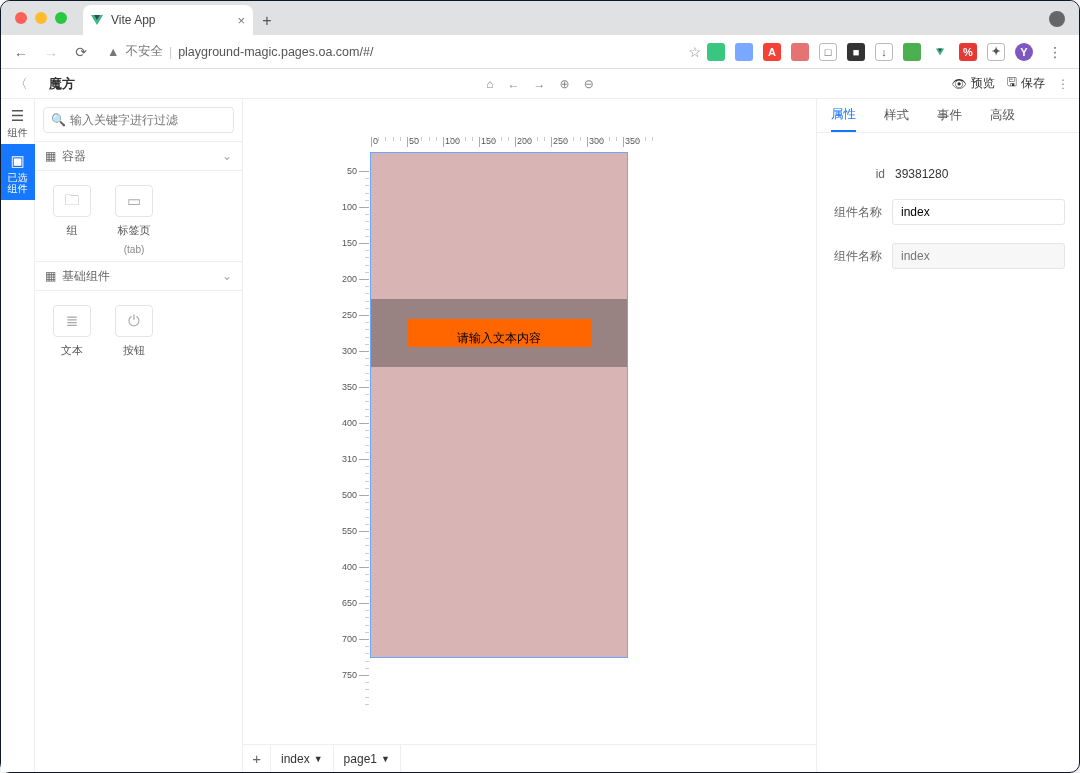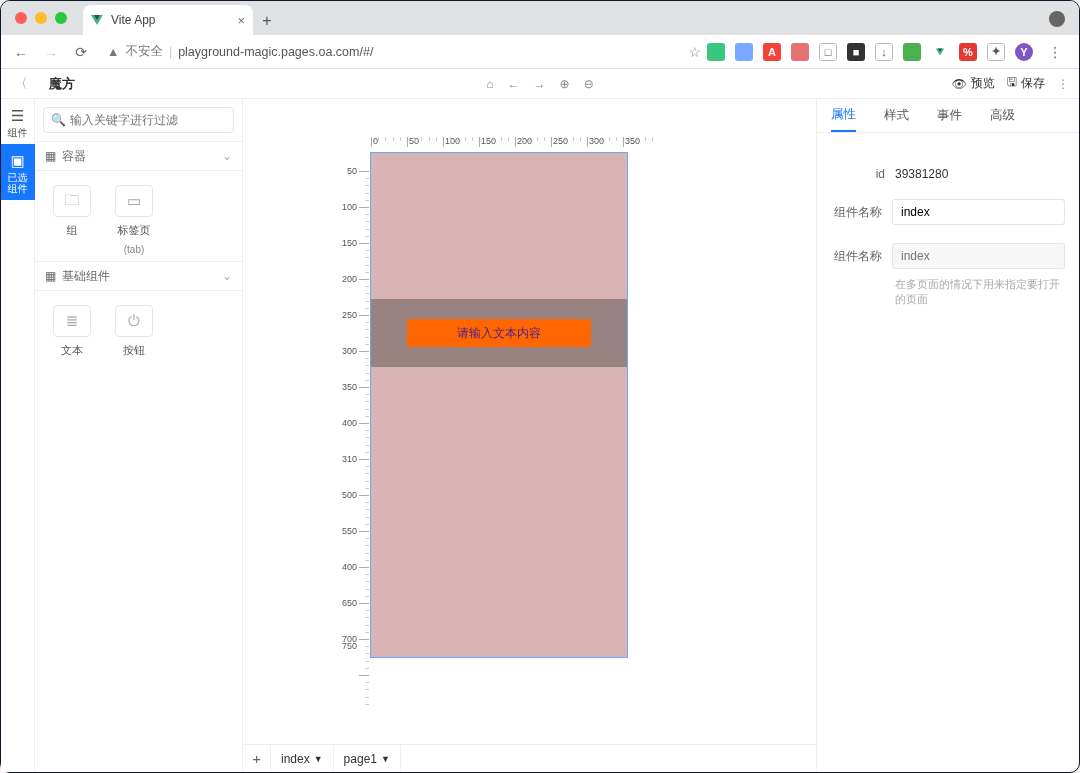--- a/index.html
+++ b/index.html
@@ -155,22 +155,22 @@
   }
   .art-sel {
     position: absolute; width: 100%;
     top: 146px; height: 68px;
     background: rgba(90, 80, 80, 0.5);
     display: flex; align-items: center; justify-content: center;
   }
   .orange-block {
     width: 184px; height: 28px;
     background: #ff6600;
-    color: #4c1d95; font-size: 12px;
-    display: flex; align-items: center; justify-content: center;
+    color: #000000; font-size: 12px;
+    display: flex; align-items: flex-end; justify-content: center;
   }
 
   
   .pagetabs {
     height: 28px; border-top: 1px solid #eee;
     display: flex; align-items: stretch;
   }
   .ptab {
     padding: 0 10px; display: flex; align-items: center; gap: 4px;
     font-size: 12px; color: #333; border-right: 1px solid #eee; cursor: pointer;
@@ -465,21 +465,21 @@
             <div class="tick minor" style="top: 464.4px;"></div>
             <div class="tick minor" style="top: 471.6px;"></div>
             <div class="tick minor" style="top: 478.8px;"></div>
             <div class="tick" style="top: 486px;"></div>
             <div class="lbl" style="top: 486px;">700</div>
             <div class="tick minor" style="top: 493.2px;"></div>
             <div class="tick minor" style="top: 500.4px;"></div>
             <div class="tick minor" style="top: 507.6px;"></div>
             <div class="tick minor" style="top: 514.8px;"></div>
             <div class="tick" style="top: 522px;"></div>
-            <div class="lbl" style="top: 493px;">750</div>
+            <div class="lbl" style="top: 522px;">750</div>
             <div class="tick minor" style="top: 529.2px;"></div>
             <div class="tick minor" style="top: 536.4px;"></div>
             <div class="tick minor" style="top: 543.6px;"></div>
             <div class="tick minor" style="top: 550.8px;"></div>
           </div>
 
         <div class="artboard">
           <div class="art-sel">
             <div class="orange-block">
               <span>请输入文本内容</span>
@@ -522,18 +522,17 @@
           <div class="pval">39381280</div>
         </div>
         <div class="prop-row">
           <div class="plabel">组件名称</div>
           <input class="pinput" value="index" style="">
         </div>
         <div class="prop-row">
           <div class="plabel">组件名称</div>
           <input class="pinput" disabled="" placeholder="index" style="">
         </div>
-        <div class="hint">在多页面的情况下用来指定要打开的页面</div>
       </div>
     </div>
 
   </div>
 </div>
 
 </body></html>

